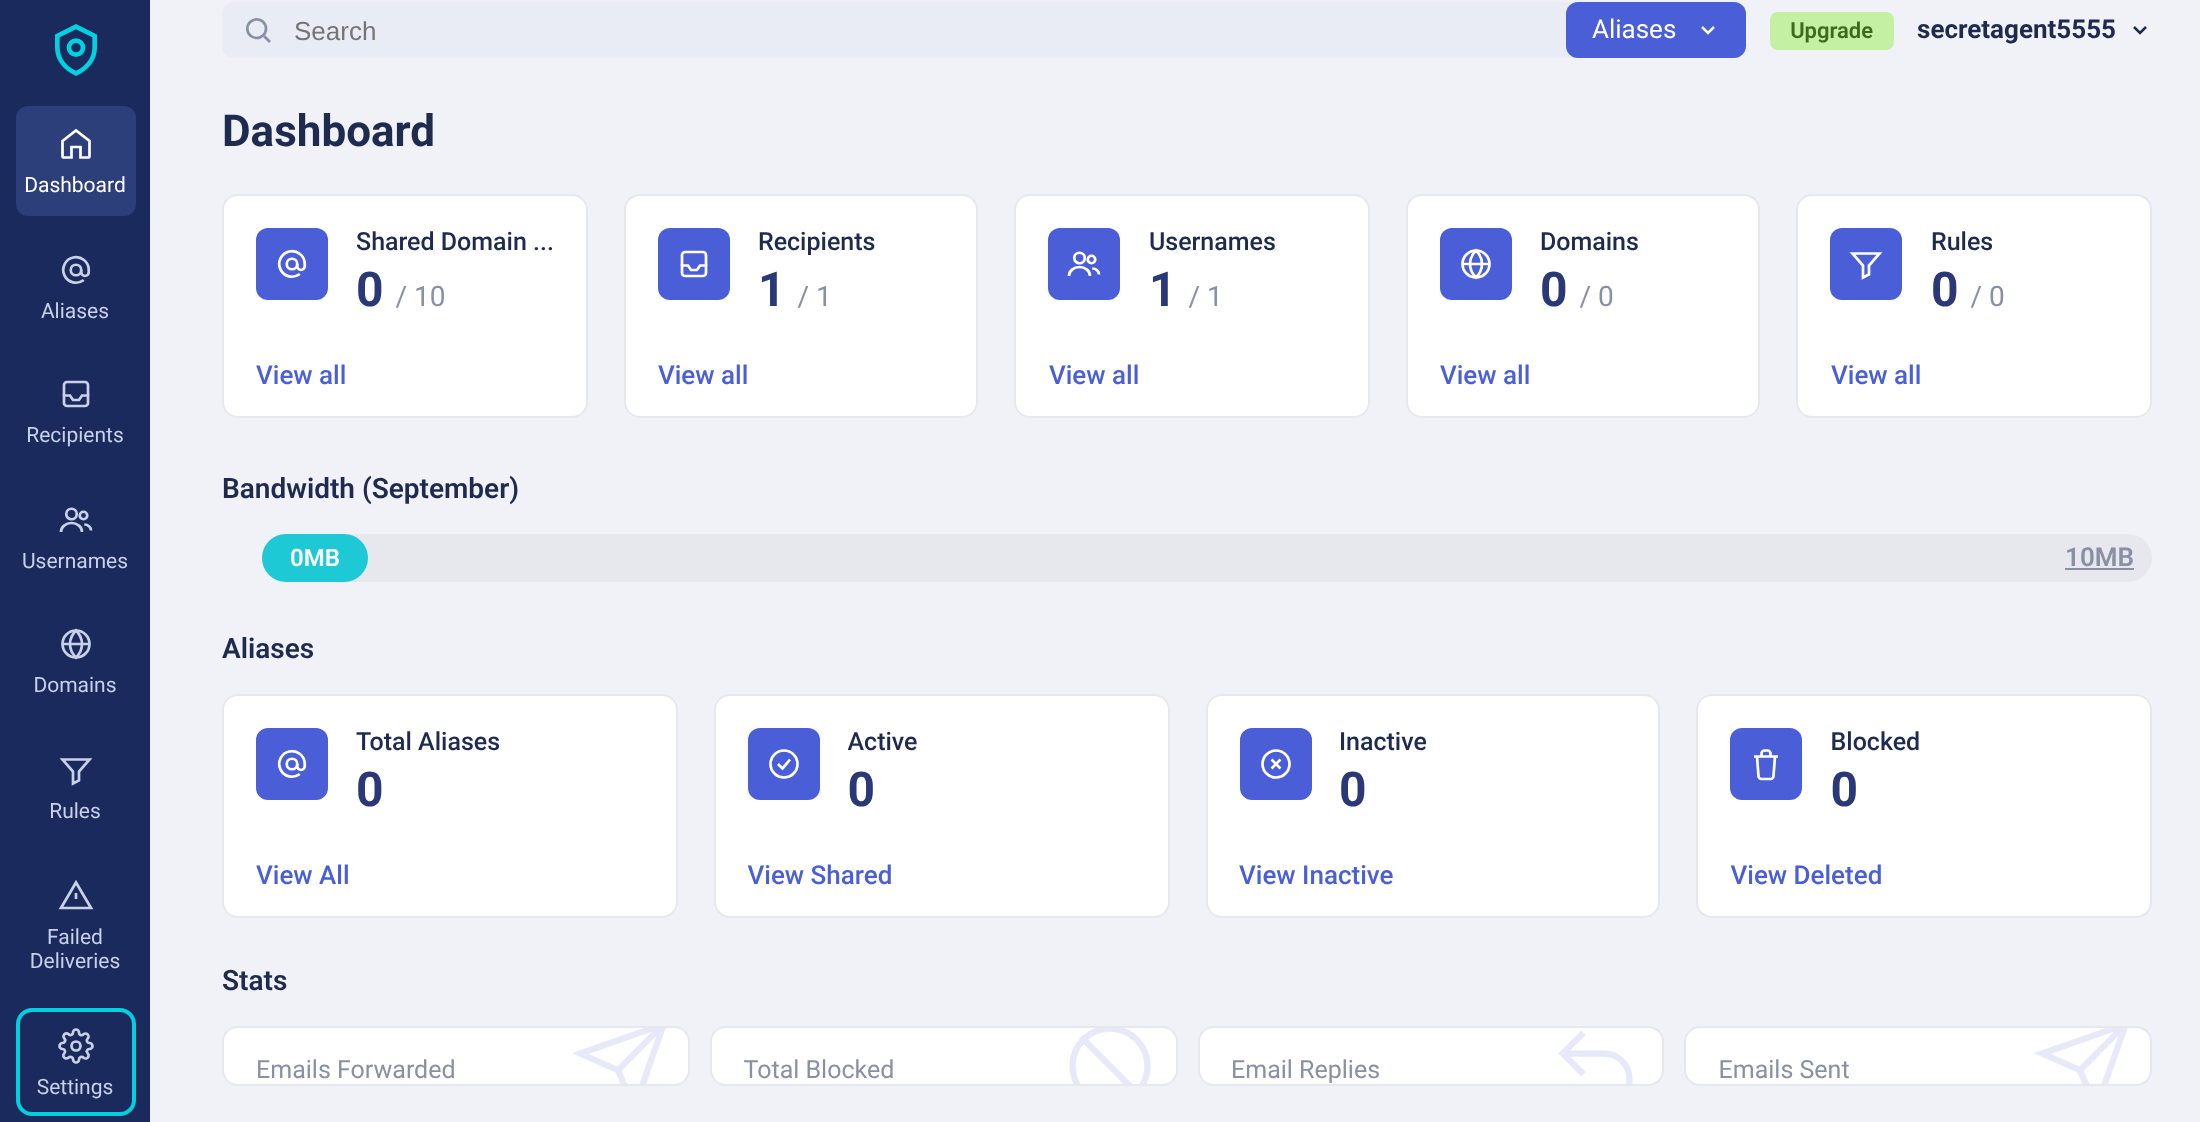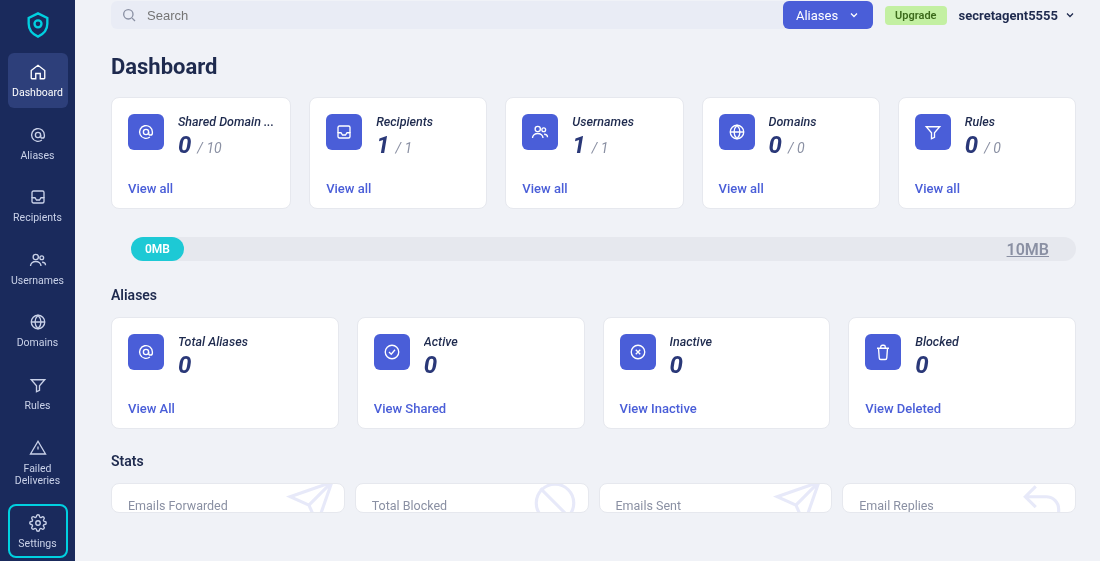--- a/index.html
+++ b/index.html
@@ -185,21 +185,21 @@
     width: 36px;
     height: 36px;
     background: var(--accent-light);
     border-radius: 6px;
     display: flex;
     align-items: center;
     justify-content: center;
     flex-shrink: 0;
   }
   .card-icon svg { stroke: #fff; fill:none; }
-  .card-info { display:flex; flex-direction:column; min-width:0;font-style:italic; }
+  .card-info { display:flex; flex-direction:column; min-width:0; }
   .card-label {
     font-size: 12.5px;
     color: var(--text-dark);
     font-weight: 500;
     white-space: nowrap;
     overflow:hidden;
     text-overflow:ellipsis;
   }
   .card-value-row {
     display: flex;
@@ -252,22 +252,22 @@
     font-size: 12px;
     font-weight:600;
     padding: 0 14px;
     height:24px;
     display:flex;
     align-items:center;
     border-radius: 12px;
   }
   .bandwidth-max {
     position:absolute;
-    right:27px;
-    font-size: 16px;
+    right:9px;
+    font-size: 13px;
     color: var(--text-muted);
     font-weight:600;
     text-decoration:underline;
   }
 
   .stats-row {
     display: grid;
     grid-template-columns: repeat(4, 1fr);
     gap: 10px;
   }
@@ -503,20 +503,21 @@
             <div class="card-value-row">
               <span class="card-value">0</span>
               <span class="card-limit">/ 0</span>
             </div>
           </div>
         </div>
         <span class="card-link">View all</span>
       </div>
     </div>
 
+    <div class="section-title">Bandwidth (September)</div>
     <div class="bandwidth-row">
       <div class="bandwidth-bar">
         <div class="bandwidth-pill">0MB</div>
         <div class="bandwidth-max">10MB</div>
       </div>
     </div>
 
     <div class="section-title">Aliases</div>
     <div class="cards-row four">
       <div class="card">
@@ -600,27 +601,27 @@
             </svg></span>
       </div>
       <div class="stat-card">
         <span>Total Blocked</span>
         <span class="stat-bg-icon"><svg width="50" height="50" viewBox="0 0 24 24" fill="none" stroke="#3b4eca" stroke-width="1.5">
               <circle cx="12" cy="12" r="9"></circle>
               <path d="M5 5l14 14"></path>
             </svg></span>
       </div>
       <div class="stat-card">
+        <span>Email Replies</span>
+        <span class="stat-bg-icon"><svg width="50" height="50" viewBox="0 0 24 24" fill="none" stroke="#3b4eca" stroke-width="1.5">
+              <path d="M9 14 4 9l5-5M4 9h10a6 6 0 0 1 6 6v4"></path>
+            </svg></span>
+      </div>
+      <div class="stat-card">
         <span>Emails Sent</span>
         <span class="stat-bg-icon"><svg width="50" height="50" viewBox="0 0 24 24" fill="none" stroke="#3b4eca" stroke-width="1.5">
               <path d="M22 2 11 13M22 2l-7 20-4-9-9-4 20-7z"></path>
             </svg></span>
       </div>
-      <div class="stat-card">
-        <span>Email Replies</span>
-        <span class="stat-bg-icon"><svg width="50" height="50" viewBox="0 0 24 24" fill="none" stroke="#3b4eca" stroke-width="1.5">
-              <path d="M9 14 4 9l5-5M4 9h10a6 6 0 0 1 6 6v4"></path>
-            </svg></span>
-      </div>
     </div>
 
   </div>
 </div>
 
 </body></html>

